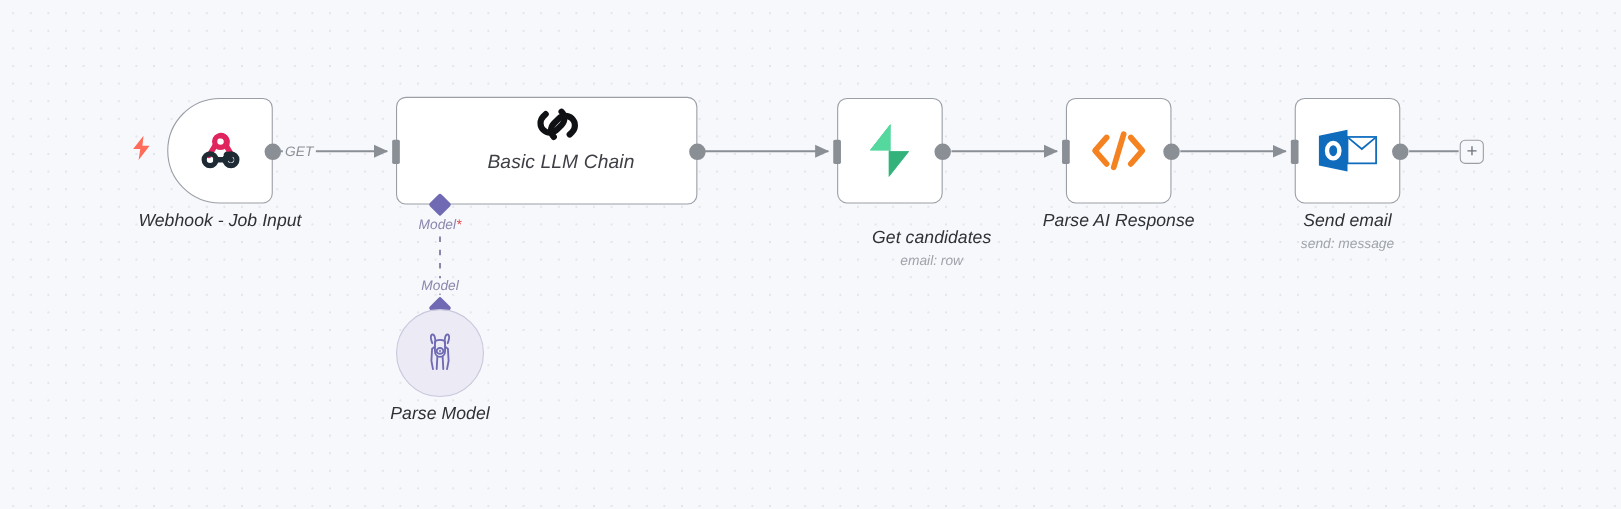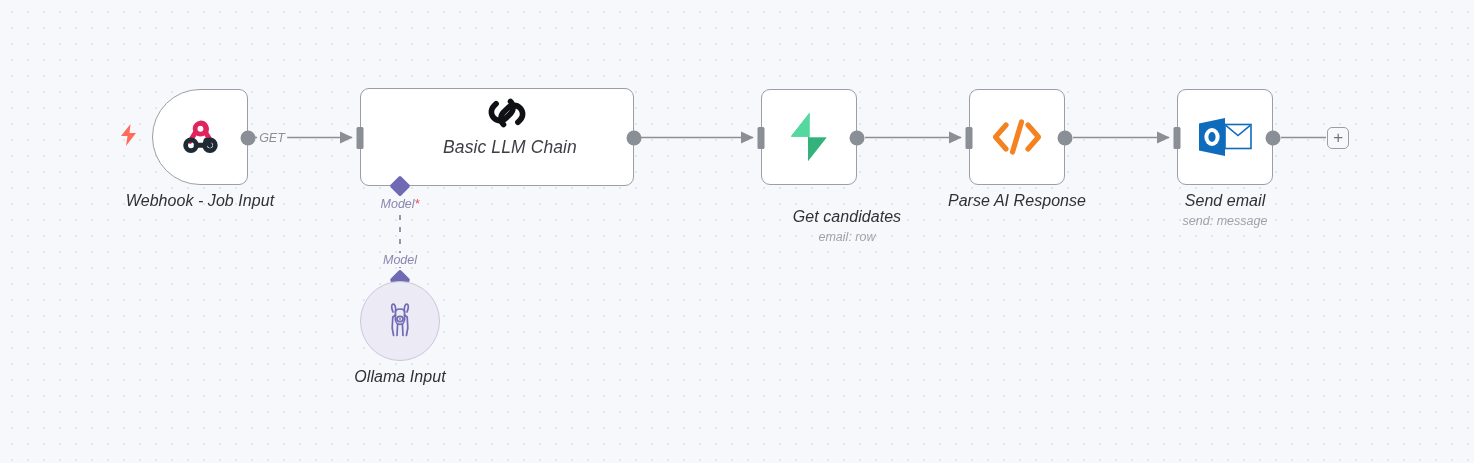--- a/index.html
+++ b/index.html
@@ -261,21 +261,21 @@
           <circle cx="18" cy="17" r="0.9" fill="#6f6ab3" stroke="none"></circle>
           <path d="M13.6 13 L10.8 15 L10.2 26 L11.6 33.5"></path>
           <path d="M22.4 13 L25.2 15 L25.8 26 L24.4 33.5"></path>
           <path d="M15.6 22 L15 33.5"></path>
           <path d="M20.4 22 L21 33.5"></path>
         </g>
       </svg>
     </span>
   </div>
   <div class="node-caption" style="left:400px; top:367px;">
-    <div class="cap-title">Ollama Input</div>
+    <div class="cap-title">Parse Model</div>
   </div>
 
   <div class="node square" style="left:761px; top:89px;">
     <span class="node-icon">
       <svg width="48" height="50" viewBox="0 0 44 50">
         <path d="M22.5 1 L4 24.5 L21 24.5 L21 24.5 L22.5 1 Z" fill="#3ecf8e"></path>
         <path d="M22.5 1 L4 24.5 L21 24.5 L21 49 L39.5 25.5 L22.5 25.5 Z" fill="#3ecf8e"></path>
         <path d="M21 49 L39.5 25.5 L21 25.5 Z" fill="#34b27b"></path>
         <path d="M22.5 1 L4 24.5 L22.5 24.5 Z" fill="#55d89d"></path>
       </svg>

